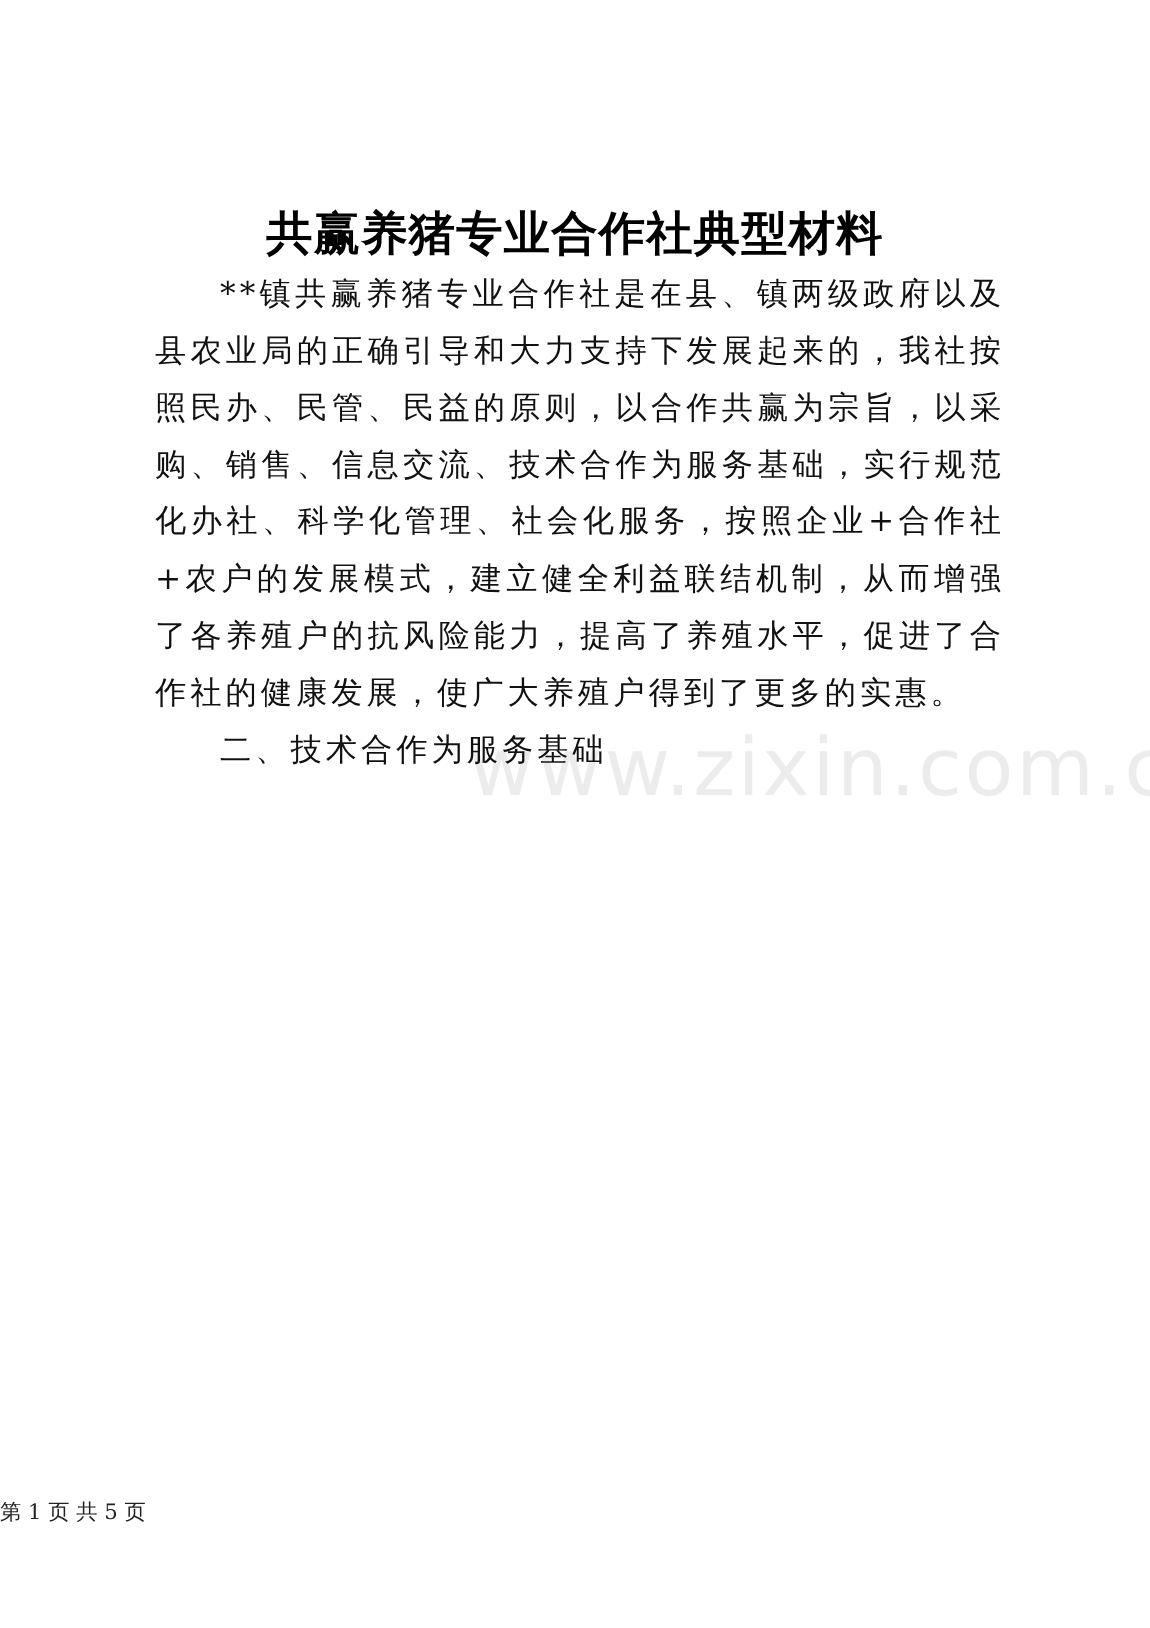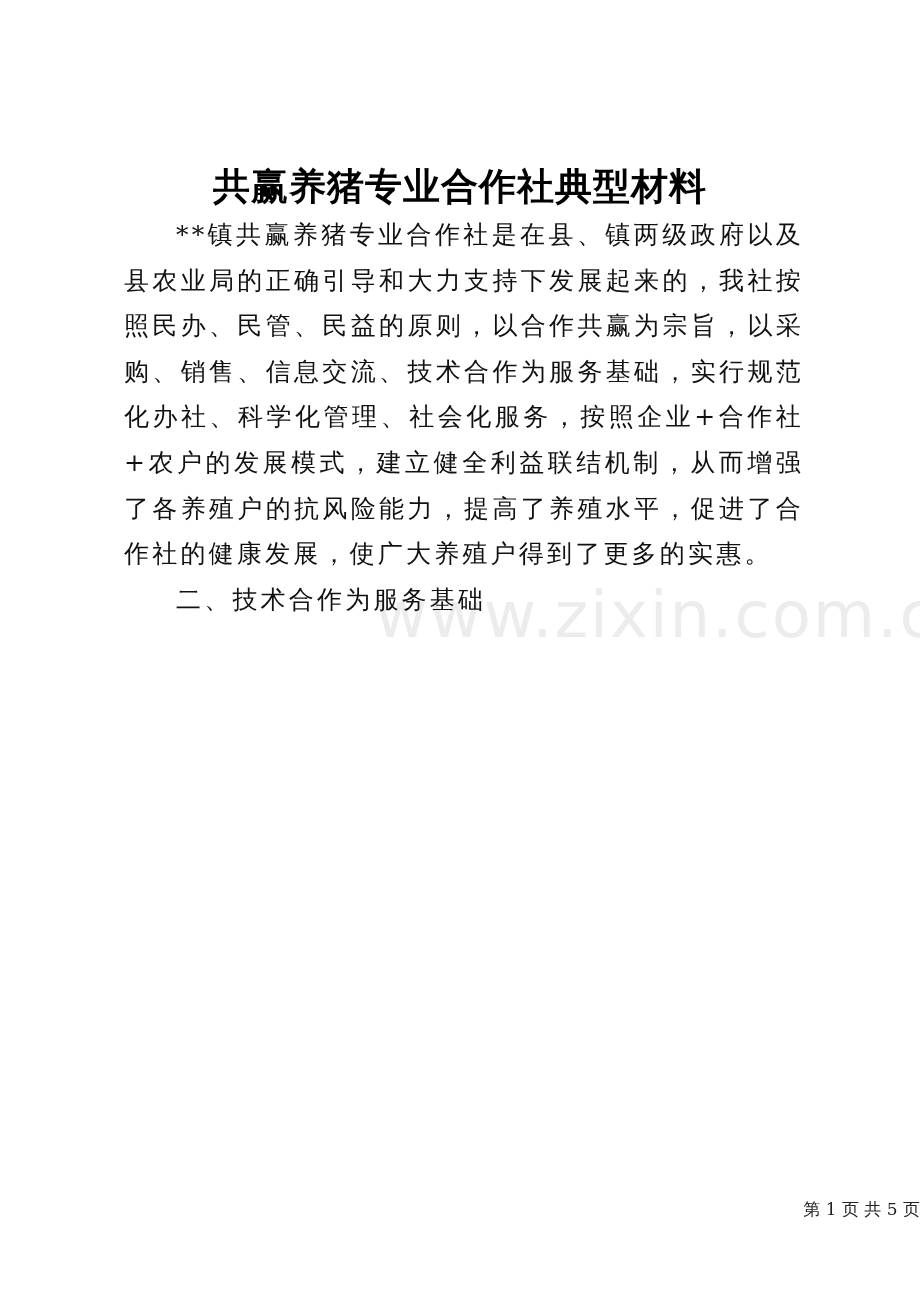--- a/index.html
+++ b/index.html
@@ -8,21 +8,21 @@
   .page { position: absolute; left: 0; top: 0; width: 920px; height: 1302px; }
   .title { position: absolute; left: 0; width: 920px; top: 162px; text-align: center;
            font-family: "DejaVu Sans", "Liberation Sans", sans-serif; font-weight: bold;
            font-size: 37px; letter-spacing: 1px; line-height: 50px; color: #000; }
   .body-text { position: absolute; left: 124px; width: 680px; top: 212px; }
   .para { margin: 0; font-size: 25px; line-height: 45.6px; letter-spacing: 3.2px;
           text-align: justify; text-align-last: left; text-indent: 52px; }
   .heading { text-indent: 52px; }
   .watermark { position: absolute; left: 375px; top: 578px; font-family: "DejaVu Sans", "Liberation Sans", sans-serif;
                font-size: 64px; color: rgba(200,200,200,0.35); letter-spacing: 2px; pointer-events: none; }
-  .footer { position: absolute; left: 0; width: 920px; top: 1198px; text-align: right;
+  .footer { position: absolute; left: 0; width: 920px; top: 1198px; text-align: left;
             font-size: 17px; color: #222; }
 </style>
 </head>
 <body>
 
 <div class="page">
   <div class="title">共赢养猪专业合作社典型材料</div>
 
   <div class="watermark">www.zixin.com.cn</div>
 

